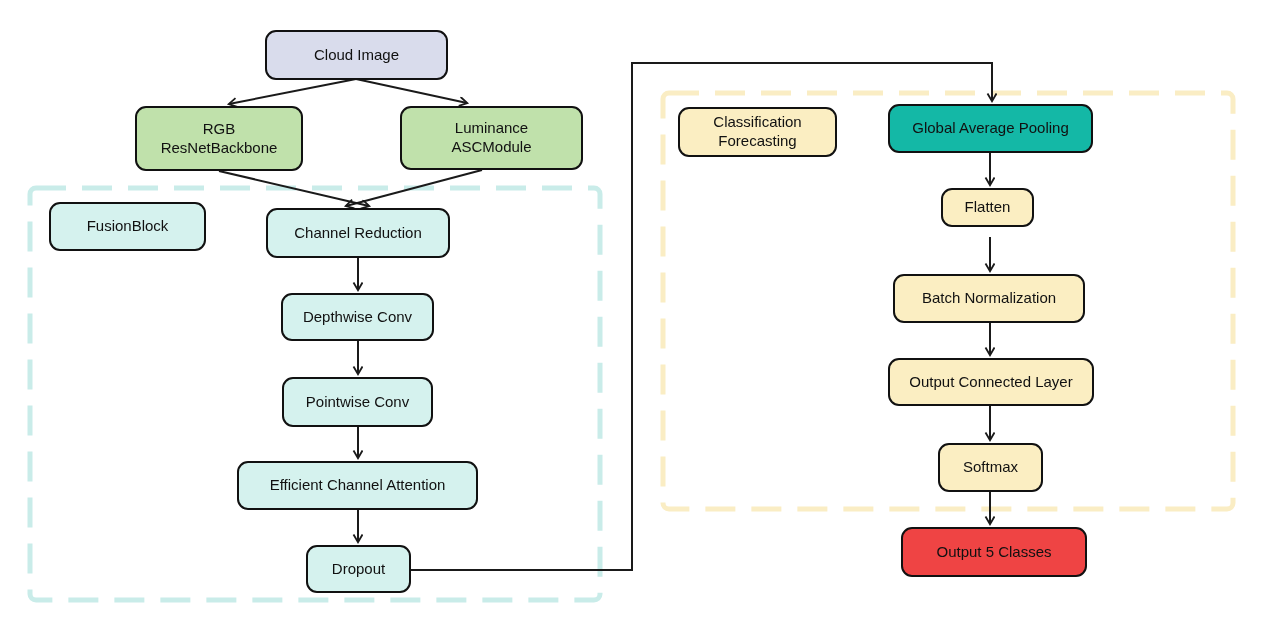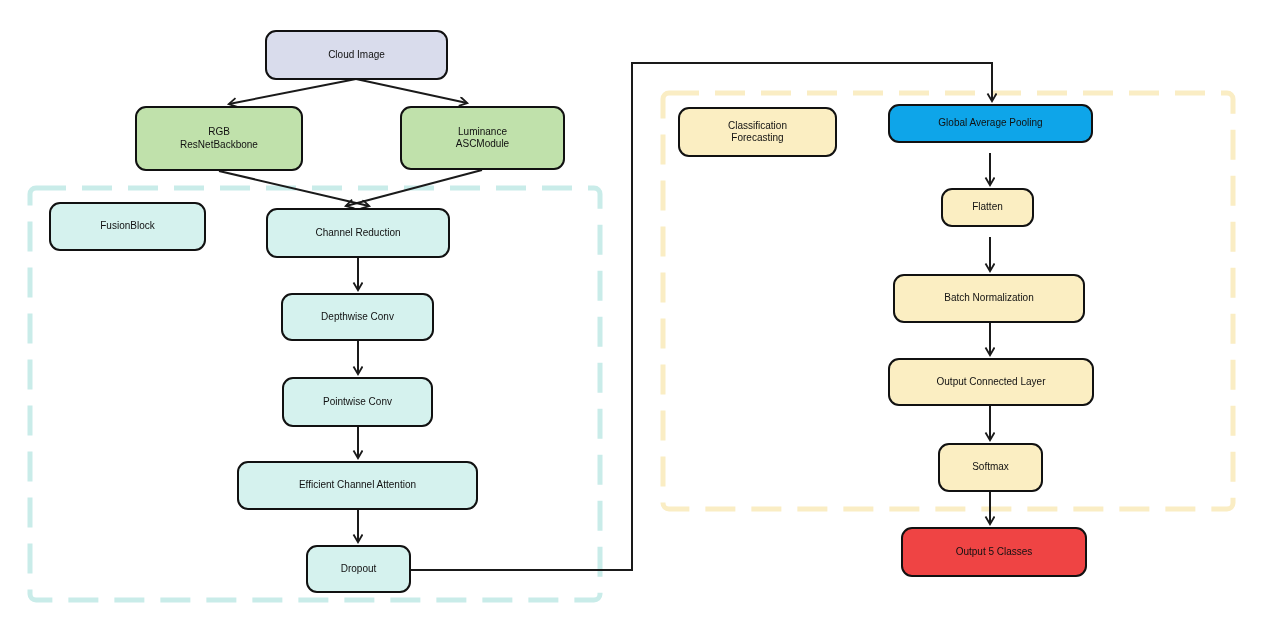--- a/index.html
+++ b/index.html
@@ -11,21 +11,21 @@
     overflow:hidden;
   }
   #wires{position:absolute;left:0;top:0;width:1267px;height:629px;}
   .node{
     position:absolute;
     box-sizing:border-box;
     border:2px solid #111111;
     border-radius:11px;
     display:flex;align-items:center;justify-content:center;
     text-align:center;
-    font-size:10px;line-height:1.25;color:#111111;
+    font-size:15px;line-height:1.25;color:#111111;
     white-space:pre-line;
     z-index:2;
   }
 </style>
 </head>
 <body>
 
 <div id="canvas">
 
   <svg id="wires" viewBox="0 0 1267 629" xmlns="http://www.w3.org/2000/svg">
@@ -54,39 +54,39 @@
       <line x1="990" y1="406" x2="990" y2="440" marker-end="url(#arrow)"></line>
       <line x1="990" y1="492" x2="990" y2="524" marker-end="url(#arrow)"></line>
     </g>
   </svg>
 
   <div class="node" style="left: 265px; top: 30px; width: 183px; height: 50px; background: rgb(217, 220, 236);">Cloud Image</div>
 
   <div class="node" style="left: 135px; top: 106px; width: 168px; height: 65px; background: rgb(192, 225, 171);">RGB
 ResNetBackbone</div>
 
-  <div class="node" style="left: 400px; top: 106px; width: 165px; height: 64px; background: rgb(192, 225, 171);">Luminance
+  <div class="node" style="left: 400px; top: 106px; width: 183px; height: 64px; background: rgb(192, 225, 171);">Luminance
 ASCModule</div>
 
   <div class="node" style="left: 49px; top: 202px; width: 157px; height: 49px; background: rgb(213, 242, 238);">FusionBlock</div>
 
   <div class="node" style="left: 266px; top: 208px; width: 184px; height: 50px; background: rgb(213, 242, 238);">Channel Reduction</div>
 
   <div class="node" style="left: 281px; top: 293px; width: 153px; height: 48px; background: rgb(213, 242, 238);">Depthwise Conv</div>
 
   <div class="node" style="left: 282px; top: 377px; width: 151px; height: 50px; background: rgb(213, 242, 238);">Pointwise Conv</div>
 
   <div class="node" style="left: 237px; top: 461px; width: 241px; height: 49px; background: rgb(213, 242, 238);">Efficient Channel Attention</div>
 
   <div class="node" style="left: 306px; top: 545px; width: 105px; height: 48px; background: rgb(213, 242, 238);">Dropout</div>
 
   <div class="node" style="left: 678px; top: 107px; width: 159px; height: 50px; background: rgb(251, 238, 194);">Classification
 Forecasting</div>
 
-  <div class="node" style="left: 888px; top: 104px; width: 205px; height: 39px; background: #0ea5e9;">Global Average Pooling</div>
+  <div class="node" style="left: 888px; top: 104px; width: 205px; height: 49px; background: #14b8a6;">Global Average Pooling</div>
 
   <div class="node" style="left: 941px; top: 188px; width: 93px; height: 39px; background: rgb(251, 238, 194);">Flatten</div>
 
   <div class="node" style="left: 893px; top: 274px; width: 192px; height: 49px; background: rgb(251, 238, 194);">Batch Normalization</div>
 
   <div class="node" style="left: 888px; top: 358px; width: 206px; height: 48px; background: rgb(251, 238, 194);">Output Connected Layer</div>
 
   <div class="node" style="left: 938px; top: 443px; width: 105px; height: 49px; background: rgb(251, 238, 194);">Softmax</div>
 
   <div class="node" style="left: 901px; top: 527px; width: 186px; height: 50px; background: #ef4444;">Output 5 Classes</div>

